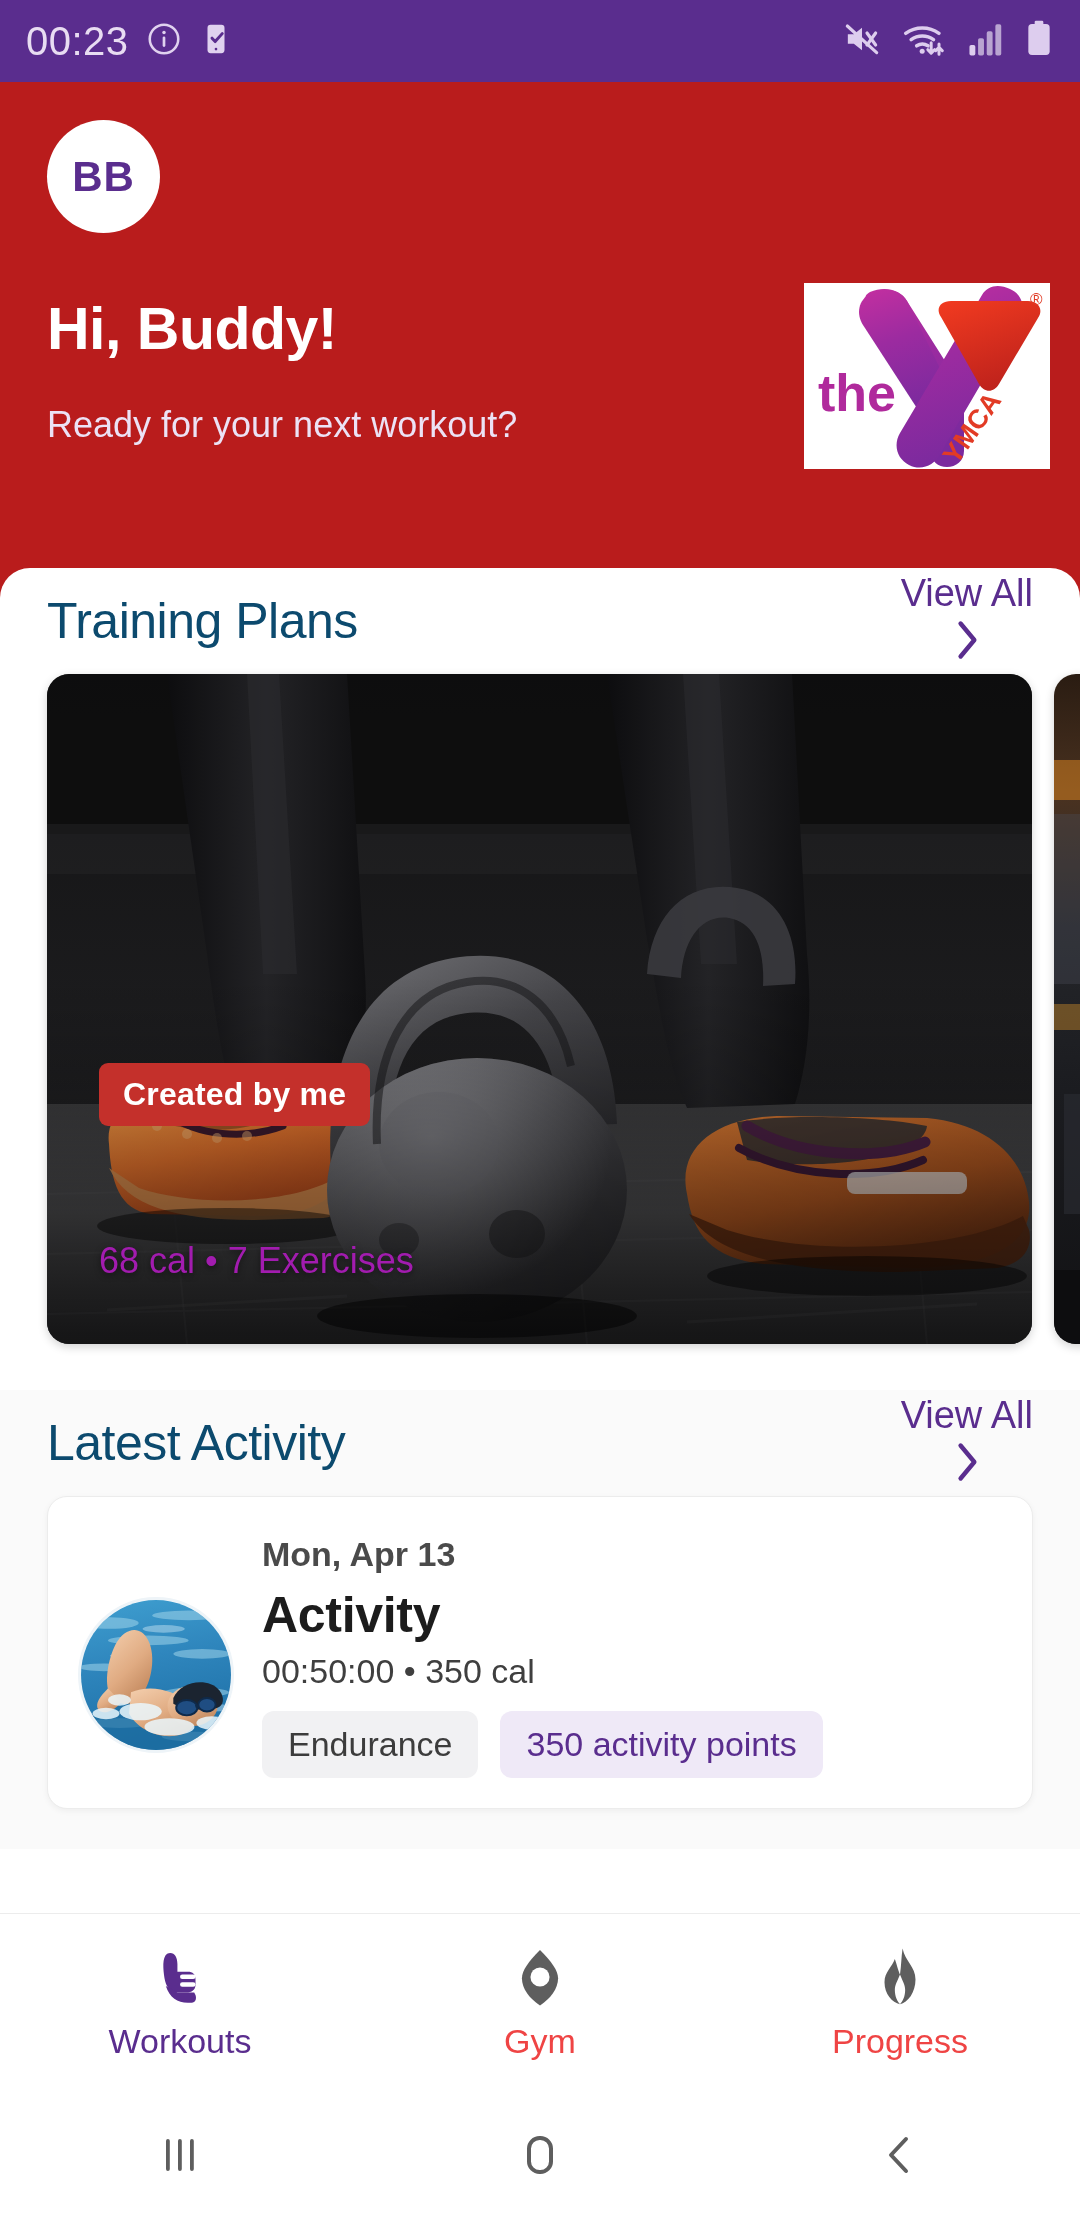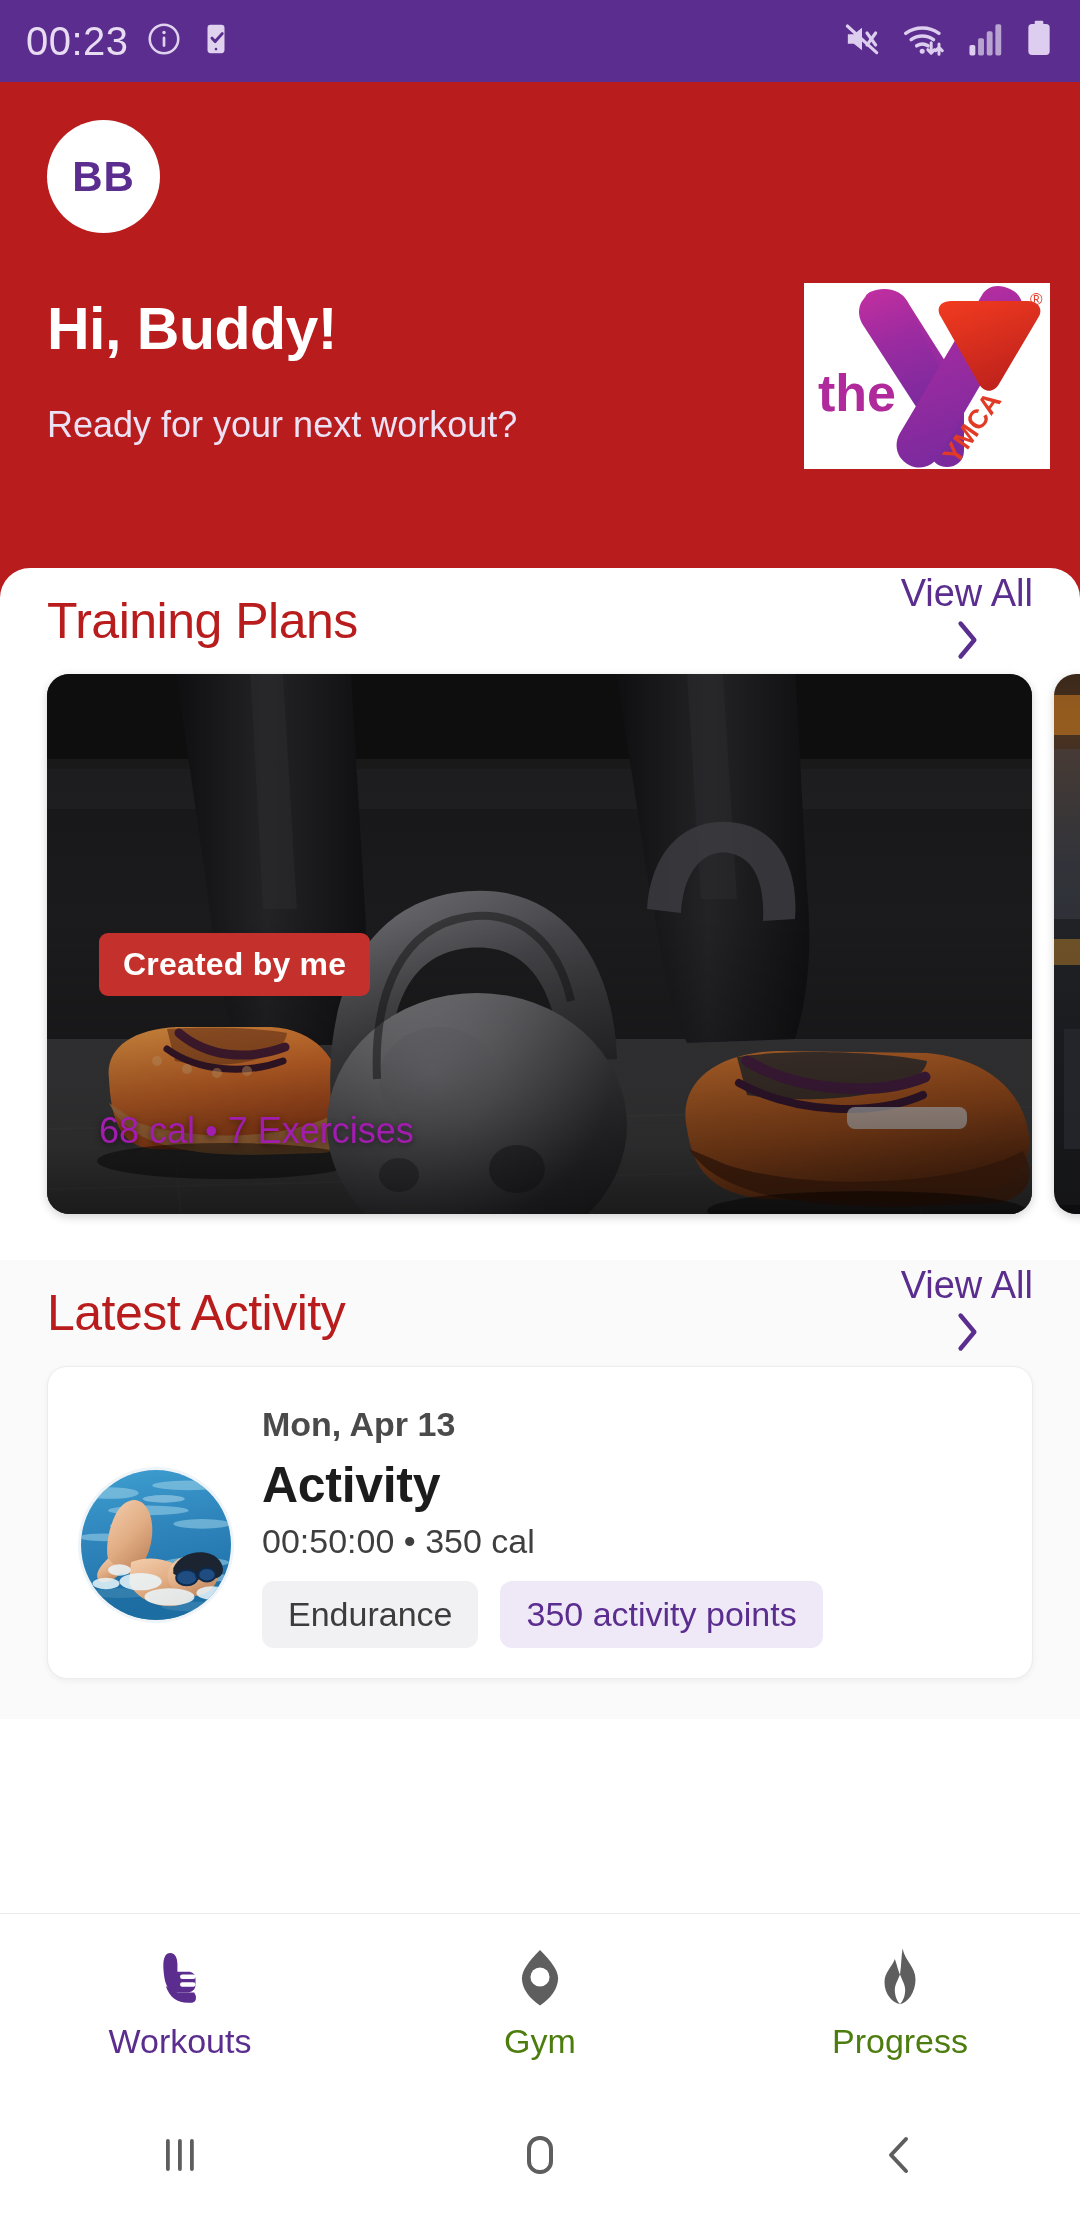--- a/index.html
+++ b/index.html
@@ -51,29 +51,29 @@
 
   
   .sheet{
     position:absolute; top:568px; left:0; width:1080px; height:1345px;
     background:#ffffff; border-radius:30px 30px 0 0; z-index:15; overflow:hidden;
   }
   .section-head{
     display:flex; align-items:center; justify-content:space-between;
     padding:0 47px; height:106px;
   }
-  .section-title{ font-size:50px; font-weight:400; color:#b91c1c; letter-spacing:-.5px; }
+  .section-title{ font-size:50px; font-weight:400; color:#0c4a6e; letter-spacing:-.5px; }
   .viewall{ display:flex; align-items:center; gap:3px; color:#5A2D8E;
             font-size:38px; font-weight:400;flex-direction:column; }
   .chev{ display:block; }
 
   
   .plans-row{ display:flex; gap:22px; padding-left:47px; }
   .plan-card{
-    position:relative; flex:0 0 auto; width:985px; height:540px;
+    position:relative; flex:0 0 auto; width:985px; height:670px;
     border-radius:22px; overflow:hidden;
     box-shadow:0 3px 10px rgba(0,0,0,.18);
   }
   .plan-card.second{ width:170px; }
   .kb-img{ position:absolute; inset:0; }
   .kb-img svg{ width:100%; height:100%; display:block; }
   .gym2-img{ position:absolute; inset:0; }
   .gym2-img svg{ width:100%; height:100%; display:block; }
   .card-overlay{
     position:absolute; left:0; right:0; bottom:0; height:55%;
@@ -122,21 +122,21 @@
   .tag.points{ background:#efe9f7; color:#5A2D8E; }
 
   
   .bottomnav{
     position:absolute; left:0; bottom:130px; width:1080px; height:177px;
     background:#ffffff; border-top:1px solid #ececec;
     display:flex; align-items:center; z-index:40;
   }
   .navitem{ flex:1; display:flex; flex-direction:column; align-items:center; gap:14px; }
   .navicon{ height:64px; display:flex; align-items:flex-end; }
-  .navlabel{ font-size:34px; color:#4d7c0f; }
+  .navlabel{ font-size:34px; color:#ef4444; }
   .navitem.active .navlabel{ color:#5A2D8E; }
 
   
   .androidnav{
     position:absolute; left:0; bottom:0; width:1080px; height:130px;
     background:#ffffff; display:flex; align-items:center; z-index:45;
   }
   .andbtn{ flex:1; display:flex; align-items:center; justify-content:center; }
 </style>
 </head>

